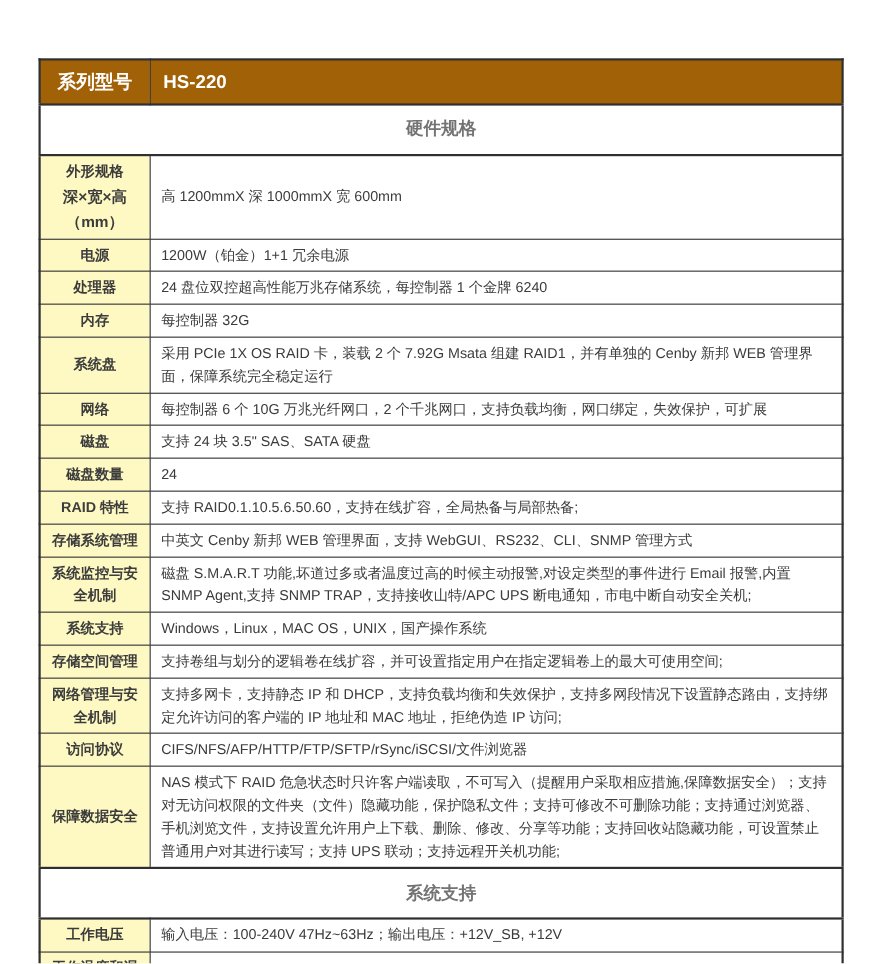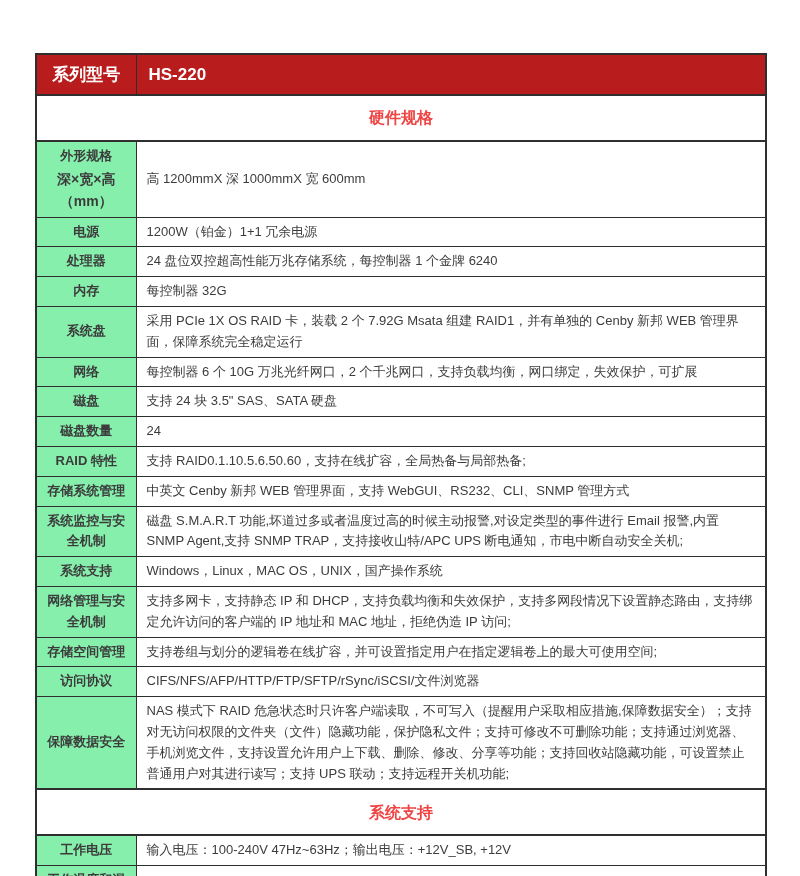--- a/index.html
+++ b/index.html
@@ -27,37 +27,37 @@
   table.spec-table td {
     border: 1px solid #2f2f2f;
     font-size: 13px;
     color: #3c3c3c;
     padding: 4px 10px;
     line-height: 1.6;
     vertical-align: middle;
     word-break: break-word;
   }
   td.label {
-    background: #86efac;
+    background: #fef9c3;
     color: #ffffff;
     font-weight: bold;
     text-align: center;
     padding: 4px 3px;
   }
   tr.header td {
-    background: #b91c1c;
+    background: #a16207;
     color: #ffffff;
     font-weight: bold;
     font-size: 17px;
     height: 31px;
   }
   tr.header td.value { text-align: left; padding-left: 12px; }
   tr.section td {
     background: #ffffff;
-    color: #ef4444;
+    color: #737373;
     font-weight: bold;
     text-align: center;
     font-size: 16px;
     height: 36px;
     border-top-width: 2px;
     border-bottom-width: 2px;
     margin-top: 16px;
   }
   td.value { background: #ffffff; text-align: left; margin-left: 18px; }
   .sublabel {
@@ -126,26 +126,26 @@
         </tr>
         <tr>
           <td class="label"><span>系统监控与安全机制</span></td>
           <td class="value">磁盘 S.M.A.R.T 功能,坏道过多或者温度过高的时候主动报警,对设定类型的事件进行 Email 报警,内置 SNMP Agent,支持 SNMP TRAP，支持接收山特/APC UPS 断电通知，市电中断自动安全关机;</td>
         </tr>
         <tr>
           <td class="label"><span>系统支持</span></td>
           <td class="value">Windows，Linux，MAC OS，UNIX，国产操作系统</td>
         </tr>
         <tr>
+          <td class="label"><span>存储空间管理</span></td>
+          <td class="value">支持卷组与划分的逻辑卷在线扩容，并可设置指定用户在指定逻辑卷上的最大可使用空间;</td>
+        </tr>
+        <tr>
           <td class="label"><span>网络管理与安全机制</span></td>
           <td class="value">支持多网卡，支持静态 IP 和 DHCP，支持负载均衡和失效保护，支持多网段情况下设置静态路由，支持绑定允许访问的客户端的 IP 地址和 MAC 地址，拒绝伪造 IP 访问;</td>
-        </tr>
-        <tr>
-          <td class="label"><span>存储空间管理</span></td>
-          <td class="value">支持卷组与划分的逻辑卷在线扩容，并可设置指定用户在指定逻辑卷上的最大可使用空间;</td>
         </tr>
         <tr>
           <td class="label"><span>访问协议</span></td>
           <td class="value">CIFS/NFS/AFP/HTTP/FTP/SFTP/rSync/iSCSI/文件浏览器</td>
         </tr>
         <tr>
           <td class="label"><span>保障数据安全</span></td>
           <td class="value">NAS 模式下 RAID 危急状态时只许客户端读取，不可写入（提醒用户采取相应措施,保障数据安全）；支持对无访问权限的文件夹（文件）隐藏功能，保护隐私文件；支持可修改不可删除功能；支持通过浏览器、手机浏览文件，支持设置允许用户上下载、删除、修改、分享等功能；支持回收站隐藏功能，可设置禁止普通用户对其进行读写；支持 UPS 联动；支持远程开关机功能;</td>
         </tr>
         <tr class="section">

